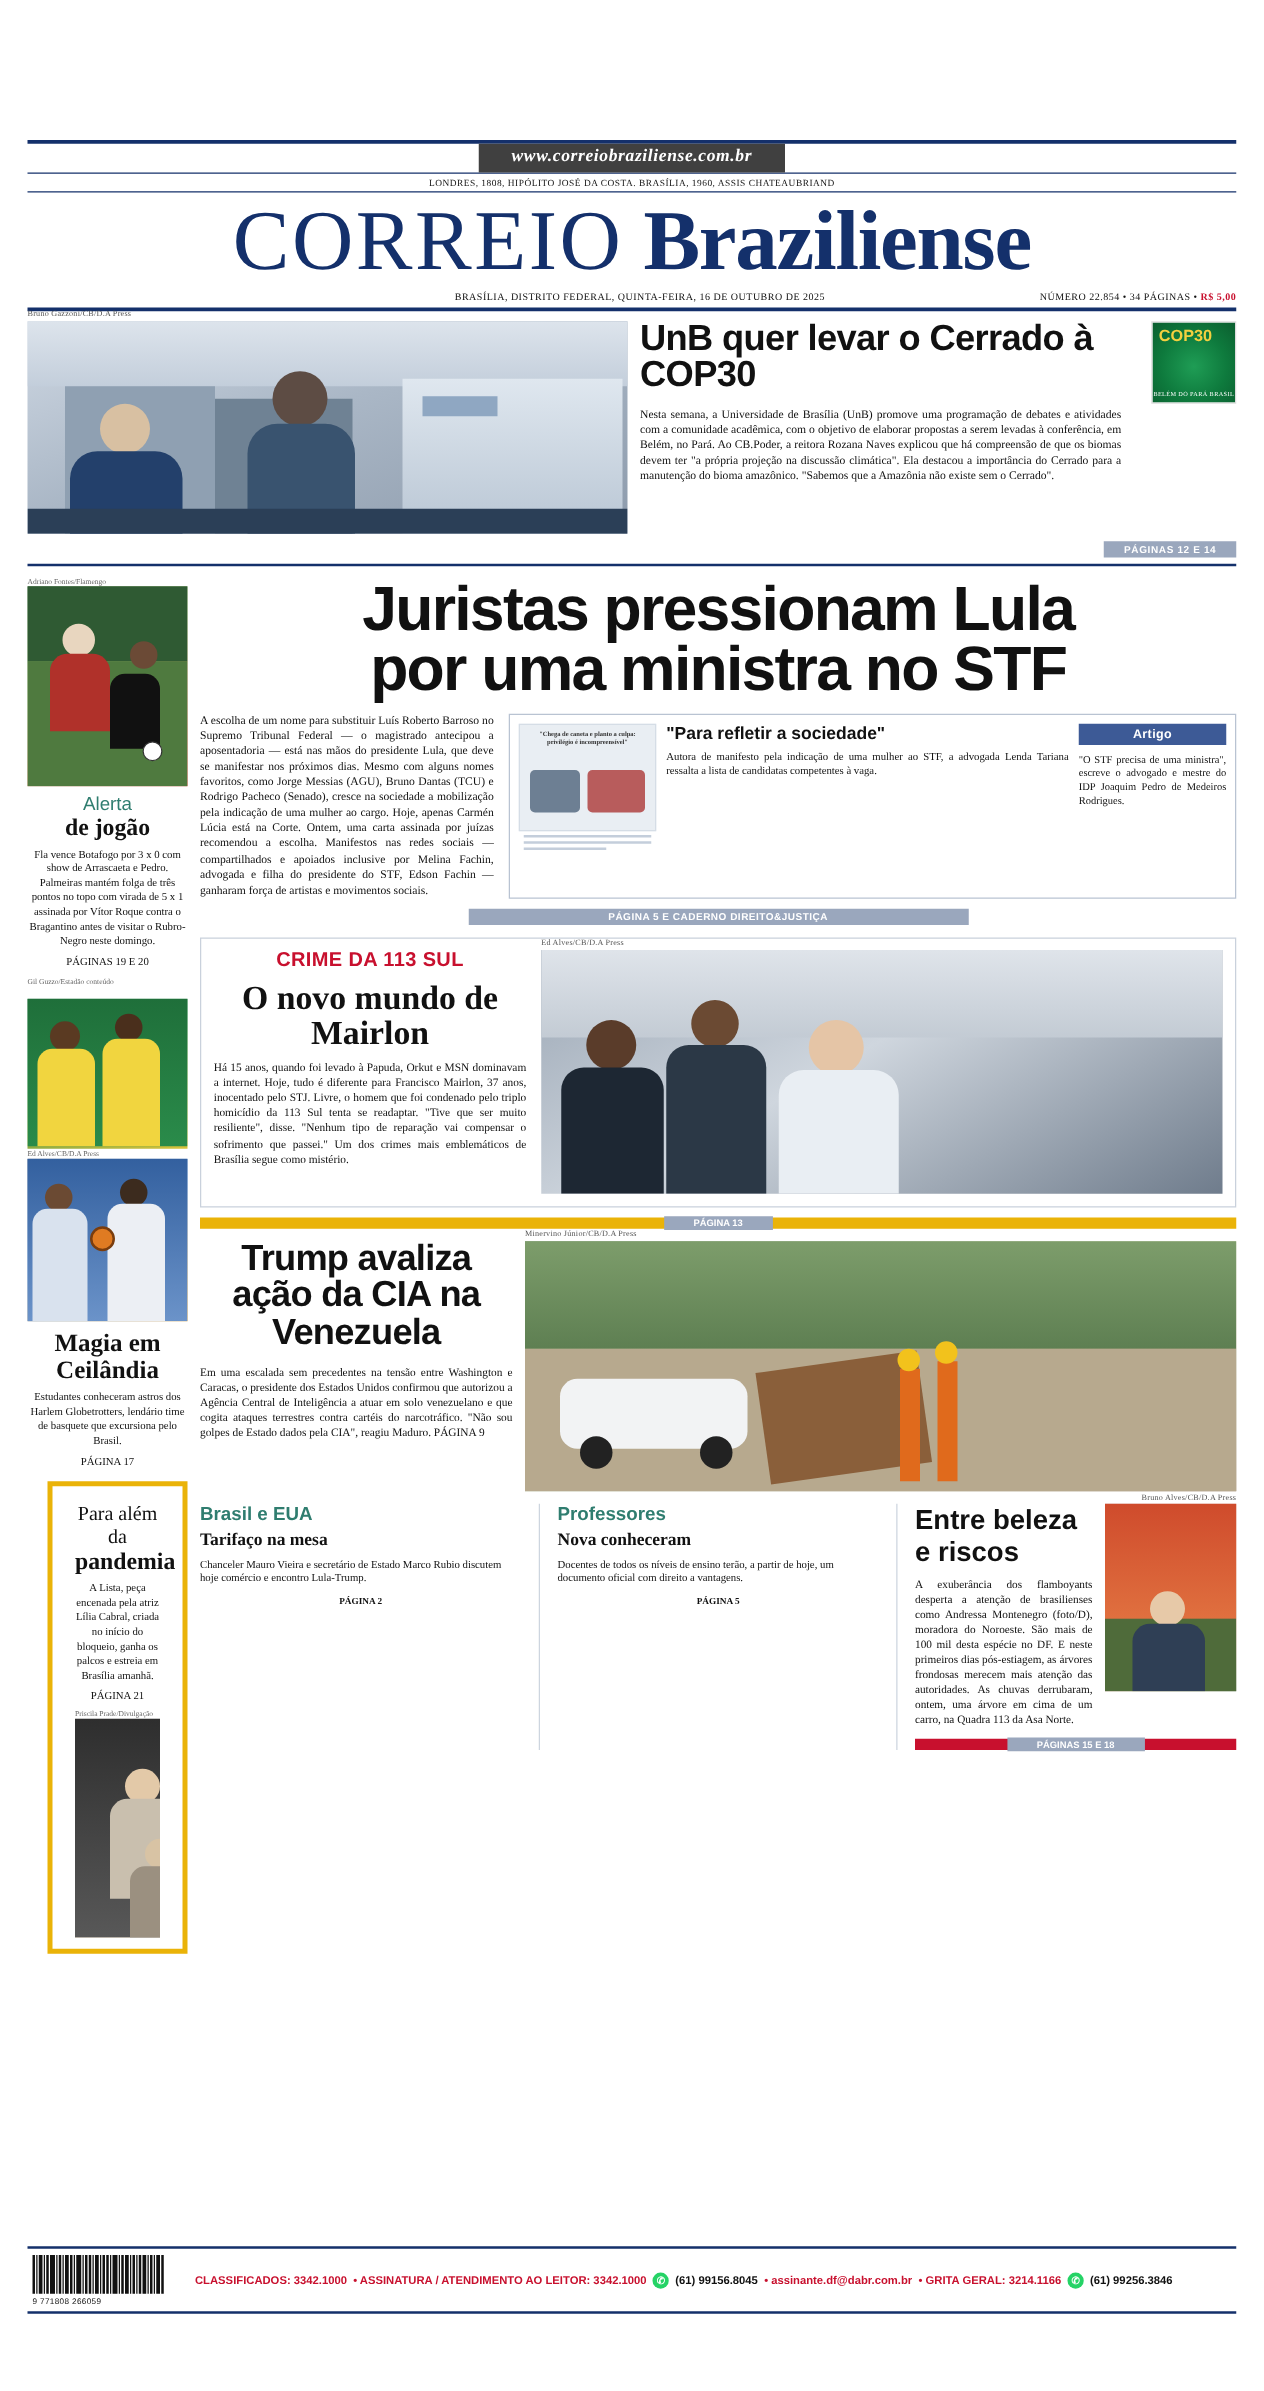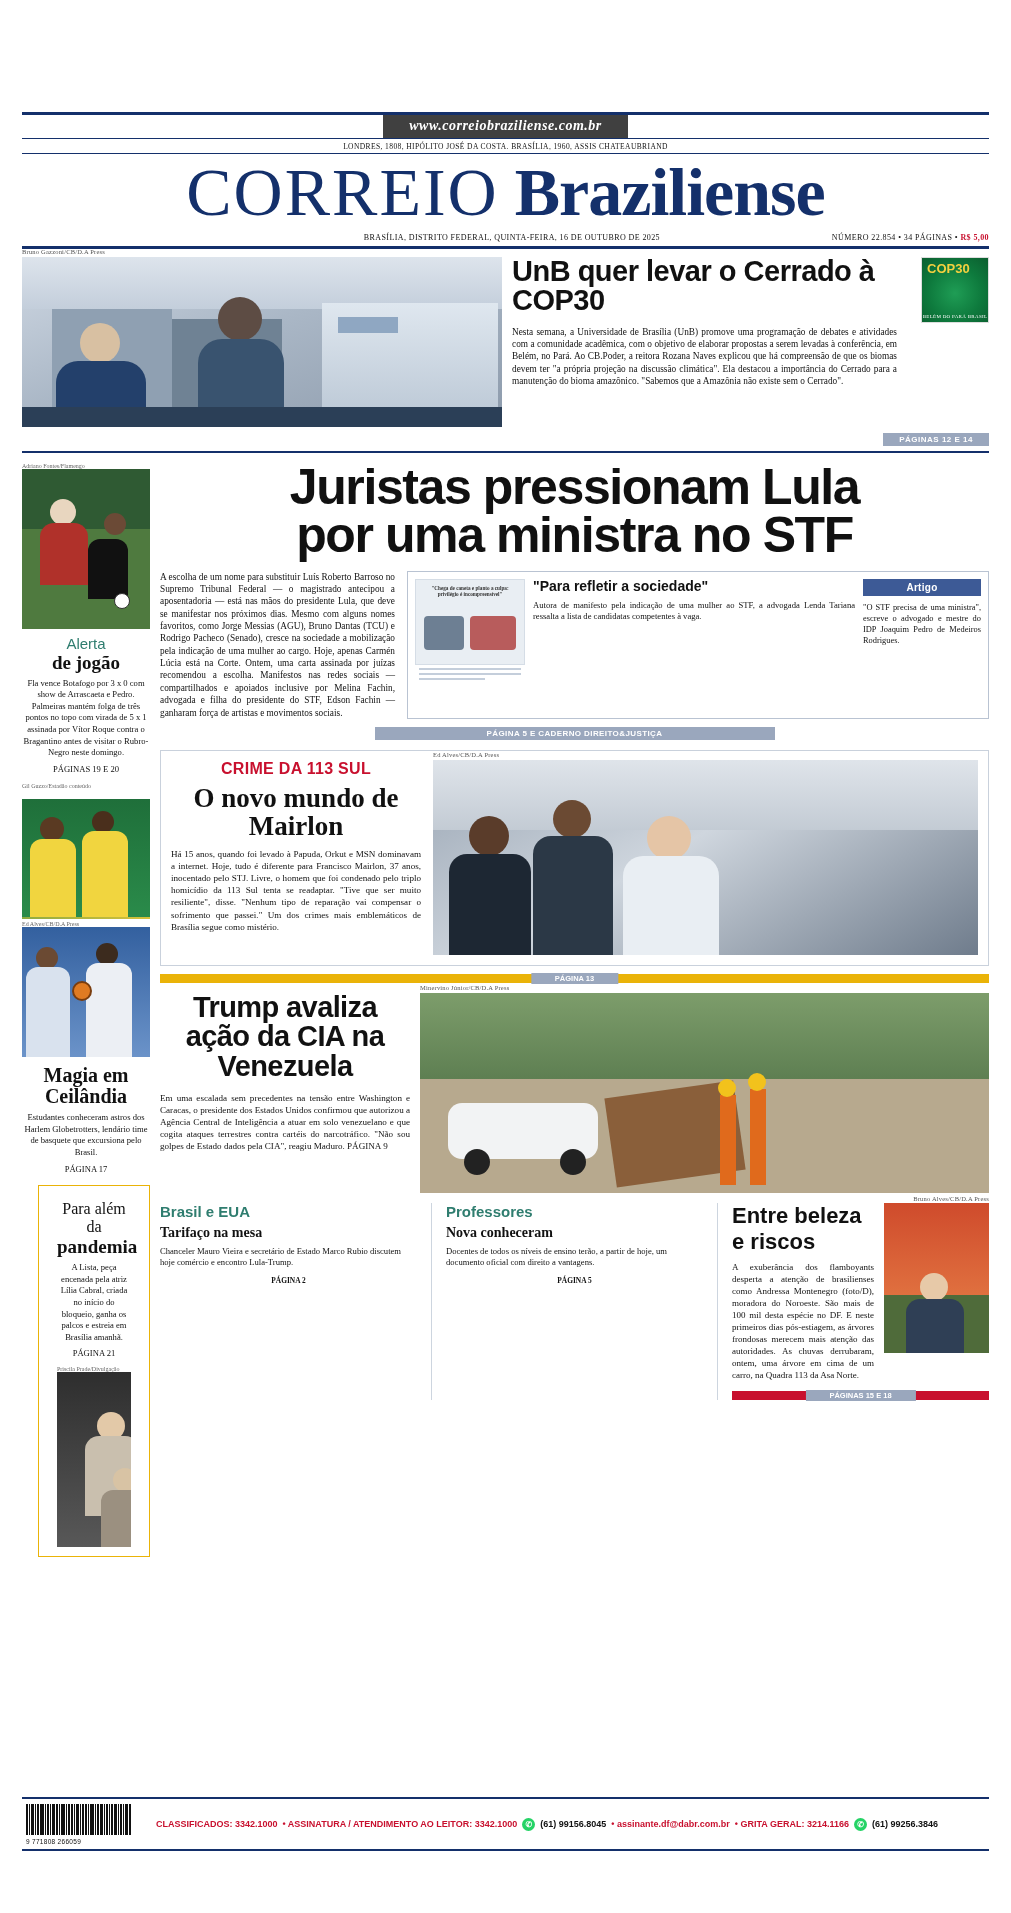--- a/index.html
+++ b/index.html
@@ -138,21 +138,21 @@
     font-family:"Liberation Sans", sans-serif;
     text-align:center; color:#2f7d6f; font-size:15px; margin-top:6px;
   }
   .rail-head {
     text-align:center; font-weight:bold; font-size:19px; line-height:1.05; margin-top:1px;
   }
   .rail-head.serif2 { font-size:20px; }
   .rail-text {
     font-size:8.6px; line-height:1.35; text-align:center; margin-top:5px;
   }
-  .rail-box { border:1px solid #eab308; padding:8px 18px 9px;margin-left:16px; }
+  .rail-box { border:4px solid #eab308; padding:8px 18px 9px;margin-left:16px; }
   .rail-credit { font-size:6px; color:#666; margin-top:2px; }
 
   
   .lead-head {
     font-family:"Liberation Sans", sans-serif;
     font-weight:bold;
     font-size:50px; line-height:0.96; letter-spacing:-1.4px;
     text-align:center; margin:2px 0 12px;
   }
   .lead-cols { display:flex; gap:12px; }

